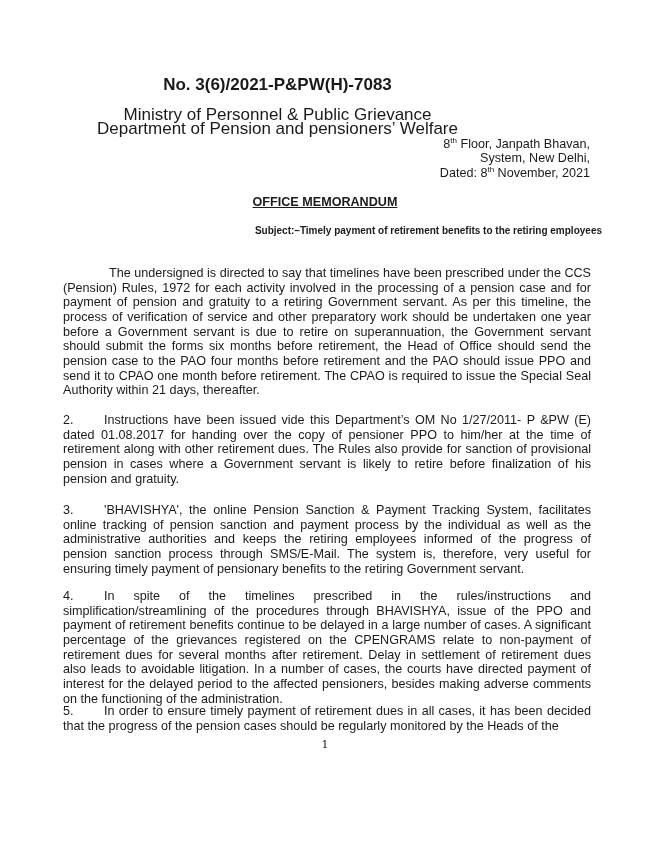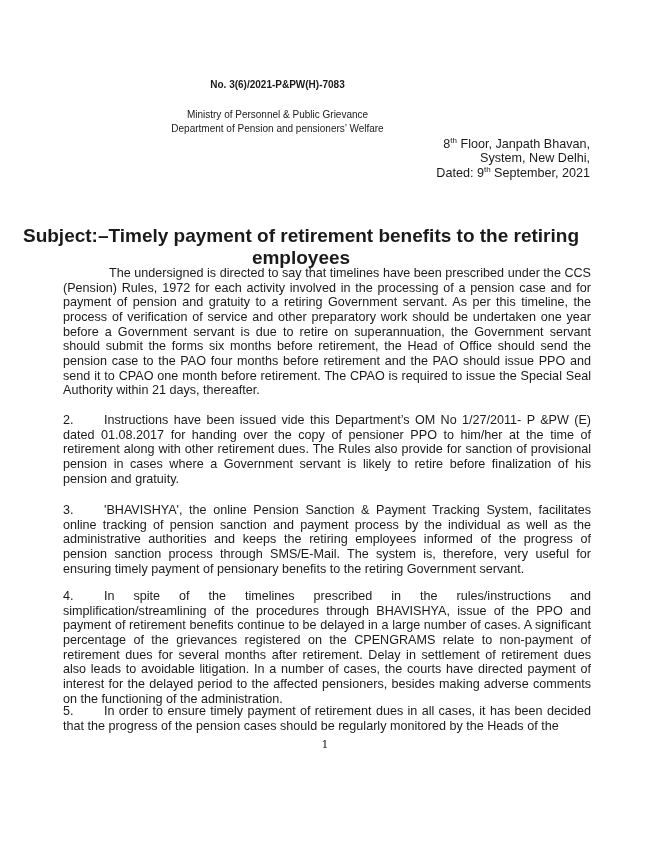--- a/index.html
+++ b/index.html
@@ -1,42 +1,43 @@
 <!DOCTYPE html>
 <html><head>
 <meta charset="utf-8">
 <style>
   html, body { margin:0; padding:0; background:#ffffff; }
   body { width:650px; height:841px; position:relative; overflow:hidden;
          font-family:"Liberation Sans", sans-serif; color:#1a1a1a; }
   .page { position:absolute; left:0; top:0; width:650px; height:841px; background:#fff; }
-  .hdr { position:absolute; left:0; width:555px; text-align:center; font-size:10px; line-height:14.6px; }
+  .hdr { position:absolute; left:0; width:555px; text-align:center; font-size:17px; line-height:14.6px; }
   .hdr-bold { font-weight:bold; }
   .addr { position:absolute; right:60px; font-size:12.6px; line-height:14.6px; }
   sup { font-size:8px; line-height:0; vertical-align:super; }
   .om { position:absolute; left:0; width:650px; text-align:center; top:195px; font-size:12.6px; font-weight:bold; text-decoration:underline; }
-  .subject { position:absolute; left:0; width:602px; text-align:center; top:225px; font-size:19px; font-weight:bold; }
+  .subject { position:absolute; left:0; width:602px; text-align:right; top:225px; font-size:10px; font-weight:bold; }
   .para { position:absolute; left:63px; width:528px; font-size:12.6px; line-height:14.65px; text-align:justify; }
   .para .num { display:inline-block; width:41px; }
   .indent { display:inline-block; width:46px; }
   .pagenum { position:absolute; left:0; width:650px; text-align:center; top:738px; font-family:"DejaVu Serif", serif; font-size:11px; }
 </style>
 </head>
 <body>
 
 <div class="page">
 
   <div class="hdr hdr-bold" style="top:78px;">No. 3(6)/2021-P&amp;PW(H)-7083</div>
   <div class="hdr" style="top:122px;">Department of Pension and pensioners’ Welfare</div>
   <div class="hdr" style="top:107.5px;">Ministry of Personnel &amp; Public Grievance</div>
 
   <div class="addr" style="top:136.5px;"><span>8</span><sup>th</sup><span> Floor, Janpath Bhavan,</span></div>
   <div class="addr" style="top:151px;">System, New Delhi,</div>
-  <div class="addr" style="top:165.5px;"><span>Dated:  9</span><sup>th</sup><span> September, 2021</span></div>
+  <div class="addr" style="top:165.5px;"><span>Dated:  8</span><sup>th</sup><span> November, 2021</span></div>
 
+  <div class="om">OFFICE MEMORANDUM</div>
   <div class="subject">Subject:–Timely payment of retirement benefits to the retiring employees</div>
 
   <div class="para" style="top:266px;">
     <span class="indent"></span><span>The undersigned is directed to say that timelines have been prescribed under the CCS (Pension) Rules, 1972 for each activity involved in the processing of a pension case and for payment of pension and gratuity to a retiring Government servant. As per this timeline, the process of verification of service and other preparatory work should be undertaken one year before a Government servant is due to retire on superannuation, the Government servant should submit the forms six months before retirement, the Head of Office should send the pension case to the PAO four months before retirement and the PAO should issue PPO and send it to CPAO one month before retirement. The CPAO is required to issue the Special Seal Authority within 21 days, thereafter.</span>
   </div>
 
   <div class="para" style="top:413px;">
     <span class="num">2.</span><span>Instructions have  been issued vide this Department’s OM No 1/27/2011- P &amp;PW (E) dated 01.08.2017  for handing over the copy of pensioner PPO to him/her at the time of retirement along with other retirement dues. The Rules also provide for sanction of provisional pension in cases where a Government servant is likely to retire before finalization of his pension and gratuity.</span>
   </div>
 

